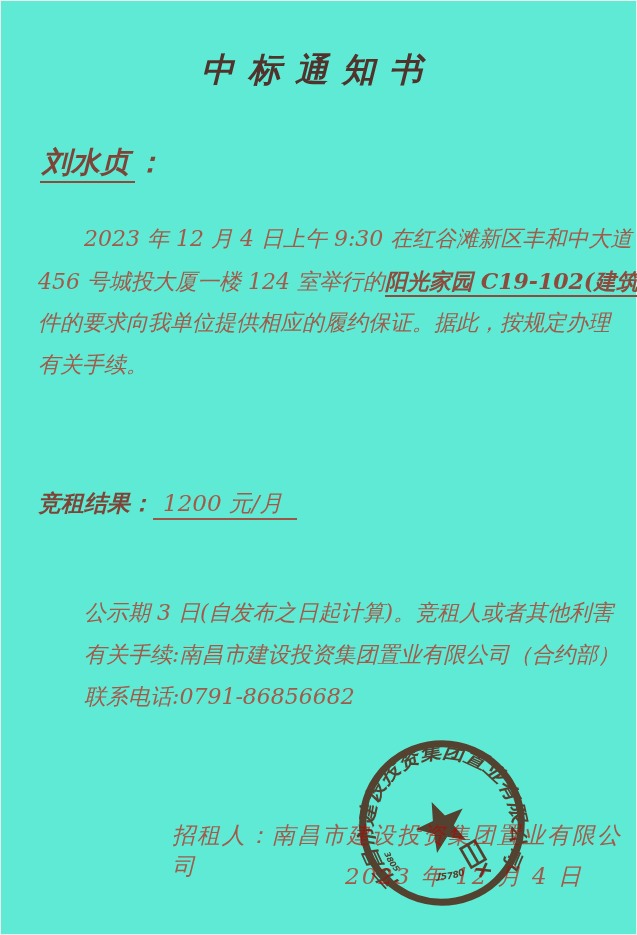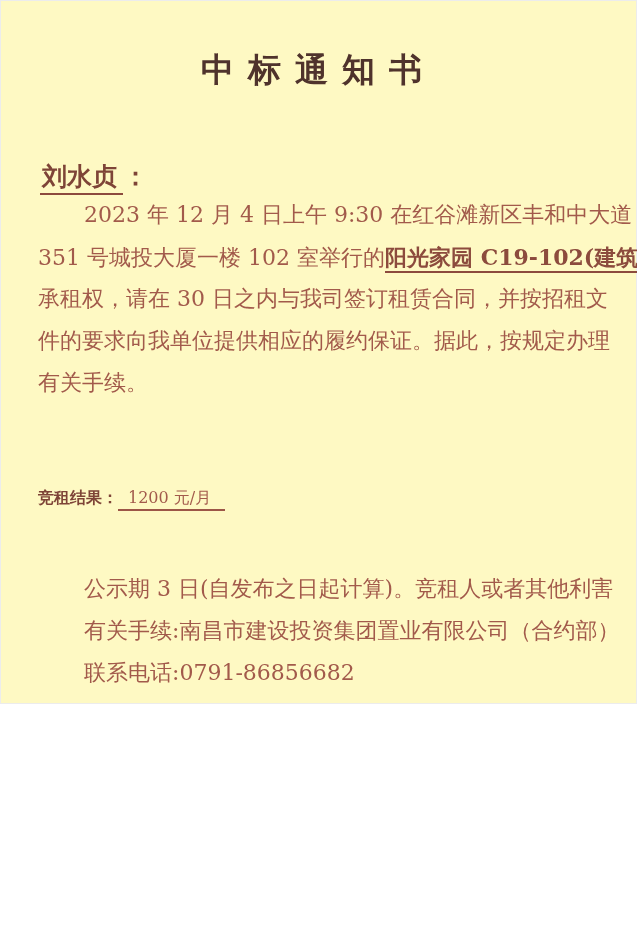--- a/index.html
+++ b/index.html
@@ -1,63 +1,64 @@
 <!DOCTYPE html>
 <html><head>
 <meta charset="utf-8">
 <style>
   html,body{margin:0;padding:0;background:#ffffff;}
   .page{
     position:relative;
-    width:637px;height:704px;
-    background:#fef9c3;
+    width:637px;height:935px;
+    background:#5eead4;
     box-shadow:inset 0 0 0 1px #ececec;
     font-family:"DejaVu Serif","Liberation Serif",serif;
     color:#a25a4b;
     overflow:hidden;
+    font-style:italic;
   }
   .doc-title{
     position:absolute;top:48px;left:0;right:0;
     text-align:center;
     font-size:33px;font-weight:bold;
     letter-spacing:14px;
     color:#4f332c;
   }
   .salutation{
-    position:absolute;top:160px;left:40px;
-    font-size:25px;font-weight:bold;color:#7e4437;
+    position:absolute;top:143px;left:40px;
+    font-size:29px;font-weight:bold;color:#7e4437;
   }
   .salutation .name{
     border-bottom:2px solid #8c4b3d;
     padding:0 6px 2px 2px;
   }
   .body-block{
     position:absolute;left:38px;right:33px;
-    font-size:22px;line-height:42px;
+    font-size:22px;line-height:42px;margin-top:24px;
   }
   .p1{top:194px;}
   .p2{top:568px;}
   .line{
     text-align:justify;
     text-align-last:justify;
     white-space:nowrap;
     height:42px;
   }
   .line.last,.line.noflex{
     text-align:left;text-align-last:left;
   }
   .indent{padding-left:46px;}
   .u-bold{
     font-weight:bold;color:#8c4b3d;
     border-bottom:2px solid #8c4b3d;
     padding-bottom:1px;
   }
   .result-line{
     position:absolute;top:488px;left:38px;
-    font-size:16px;
+    font-size:23px;
   }
   .result-label{font-weight:bold;color:#7e4437;}
   .result-value{
     border-bottom:2px solid #9c5647;
     padding:0 14px 2px 10px;
   }
   .sign-lessor{
     position:absolute;top:820px;left:172px;
     font-size:23px;letter-spacing:2px;
   }
@@ -80,22 +81,21 @@
 <div class="page">
 
   <div class="doc-title">中标通知书</div>
 
   <div class="salutation">
     <span class="name">刘水贞</span><span>：</span>
   </div>
 
   <div class="body-block p1">
     <div class="line indent">2023 年 12 月 4 日上午 9:30 在红谷滩新区丰和中大道</div>
-    <div class="line"><span>351 号城投大厦一楼 102 室举行的</span><span class="u-bold">阳光家园 C19-102(建筑面</span></div>
-    <div class="line">承租权，请在 30 日之内与我司签订租赁合同，并按招租文</div>
+    <div class="line"><span>456 号城投大厦一楼 124 室举行的</span><span class="u-bold">阳光家园 C19-102(建筑面</span></div>
     <div class="line">件的要求向我单位提供相应的履约保证。据此，按规定办理</div>
     <div class="line last">有关手续。</div>
   </div>
 
   <div class="result-line">
     <span class="result-label">竞租结果：</span><span class="result-value">1200 元/月</span>
   </div>
 
   <div class="body-block p2">
     <div class="line indent">公示期 3 日(自发布之日起计算)。竞租人或者其他利害</div>

